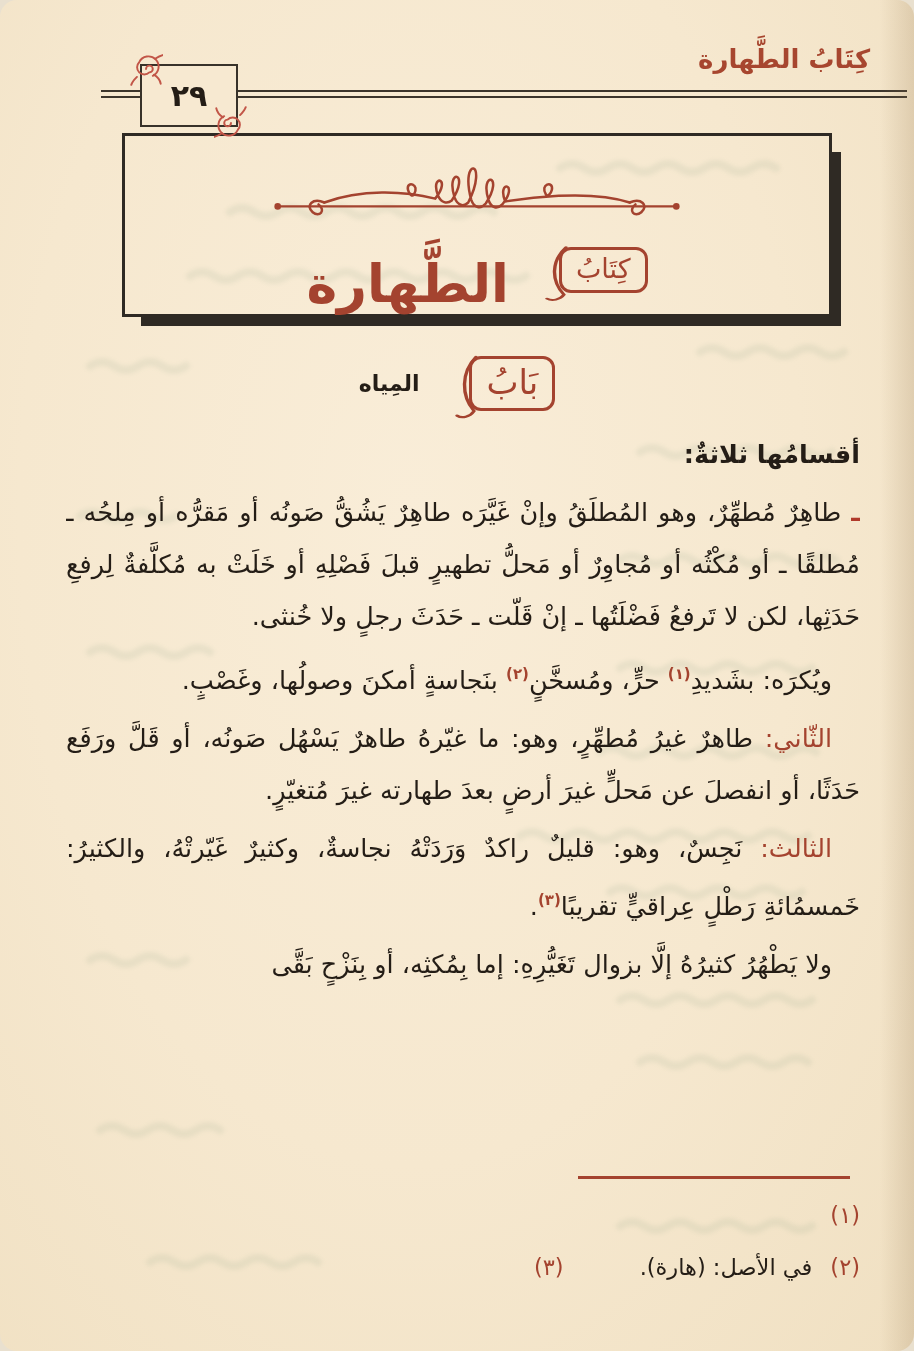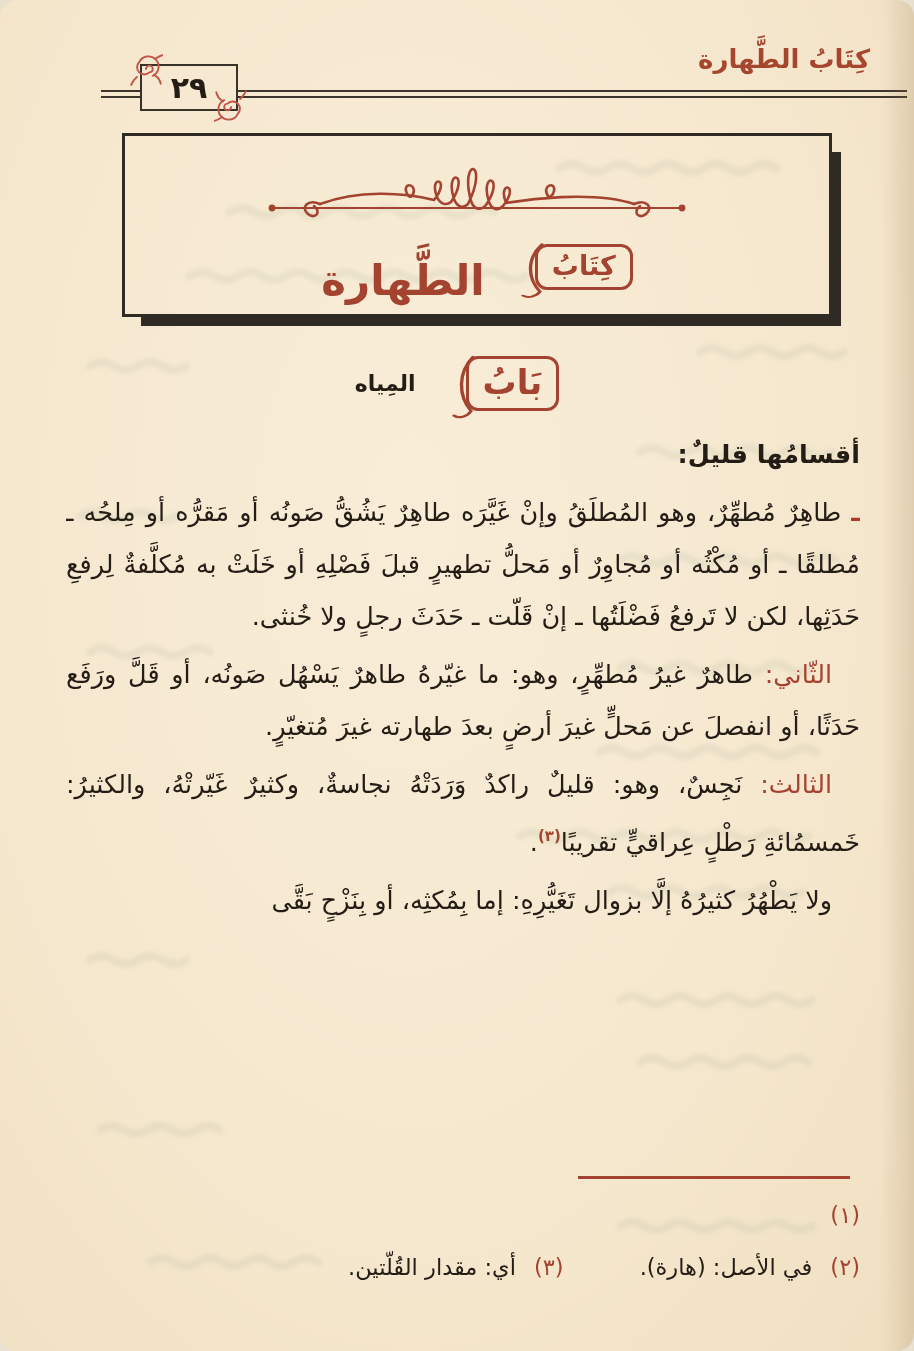--- a/index.html
+++ b/index.html
@@ -26,21 +26,21 @@
 
   
   .running-title{
     position:absolute; top:44px; right:44px; z-index:2;
     font-size:26px; font-weight:bold; color:#a7462f;
   }
   .double-rule{ position:absolute; top:90px; left:101px; right:7px; z-index:1; }
   .double-rule .rl{ height:2.4px; background:#3c352c; margin-bottom:3.6px; }
 
   .page-num-box{
-    position:absolute; top:64px; left:140px; width:98px; height:47px; z-index:2;
+    position:absolute; top:64px; left:140px; width:98px; height:63px; z-index:2;
     background:#f7e9d1; border:2px solid #38322a;
     display:flex; align-items:center; justify-content:center;
     font-size:30px; font-weight:bold; color:#241d16;
   }
   .rose{ position:absolute; width:34px; height:34px; }
   .rose.tl{ top:-14px; left:-13px; }
   .rose.br{ bottom:-15px; right:-12px; transform:rotate(180deg); }
 
   
   .title-box{
@@ -54,24 +54,24 @@
   .title-line{
     margin-top:6px;
     display:flex; align-items:center; gap:14px;
     direction:rtl;
   }
   .cartouche{
     position:relative;
     display:inline-block;
     border:3px solid #a4432f; border-radius:12px;
     padding:3px 14px 6px;
-    color:#a4432f; font-weight:bold;margin-left:36px;
+    color:#a4432f; font-weight:normal;margin-left:36px;
   }
   .cart-tail{ position:absolute; left:-15px; top:-6px; height:calc(100% + 22px); width:22px; overflow:visible; }
-  .title-word{ font-size:42px; font-weight:bold; color:#a4432f;margin-top:28px; }
+  .title-word{ font-size:52px; font-weight:bold; color:#a4432f;margin-top:28px; }
   .kitab{ font-size:27px; }
 
   
   .section-heading{
     position:absolute; top:356px; left:0; right:0; z-index:1;
     display:flex; justify-content:center; align-items:center; gap:14px;
     direction:rtl;
   }
   .bab{ font-size:34px; }
   .section-title{ font-size:22px; font-weight:bold; color:#241d16; }
@@ -200,38 +200,38 @@
     <span class="cartouche bab">
       <svg class="cart-tail" viewBox="0 0 22 110" preserveAspectRatio="none">
         <path d="M19,6 C4,30 4,66 17,90 c -4,9 -12,12 -17,7" fill="none" stroke="#a4432f" stroke-width="3.4" stroke-linecap="round"></path>
       </svg>
       <span>بَابُ</span>
     </span>
     <span class="section-title">المِياه</span>
   </div>
 
   <main class="body-text">
-    <p class="intro">أقسامُها قليلٌ:</p>
+    <p class="intro">أقسامُها ثلاثةٌ:</p>
     <p><span class="dash">ـ</span><span> طاهِرٌ مُطهِّرٌ، وهو المُطلَقُ وإنْ غَيَّرَه طاهِرٌ يَشُقُّ صَونُه أو مَقرُّه أو مِلحُه ـ مُطلقًا ـ أو مُكْثُه أو مُجاوِرٌ أو مَحلُّ تطهيرٍ قبلَ فَصْلِهِ أو خَلَتْ به مُكلَّفةٌ لِرفعِ حَدَثِها، لكن لا تَرفعُ فَضْلَتُها ـ إنْ قَلّت ـ حَدَثَ رجلٍ ولا خُنثى.</span></p>
+    <p class="ind"><span>ويُكرَه: بشَديدِ</span><sup class="fnm">(١)</sup><span> حرٍّ، ومُسخَّنٍ</span><sup class="fnm">(٢)</sup><span> بنَجاسةٍ أمكنَ وصولُها، وغَصْبٍ.</span></p>
     <p class="ind"><span class="lbl">الثّاني:</span><span> طاهرٌ غيرُ مُطهِّرٍ، وهو: ما غيّرهُ طاهرٌ يَسْهُل صَونُه، أو قَلَّ ورَفَع حَدَثًا، أو انفصلَ عن مَحلٍّ غيرَ أرضٍ بعدَ طهارته غيرَ مُتغيّرٍ.</span></p>
     <p class="ind"><span class="lbl">الثالث:</span><span> نَجِسٌ، وهو: قليلٌ راكدٌ وَرَدَتْهُ نجاسةٌ، وكثيرٌ غَيّرتْهُ، والكثيرُ: خَمسمُائةِ رَطْلٍ عِراقيٍّ تقريبًا</span><sup class="fnm">(٣)</sup><span>.</span></p>
     <p class="ind">ولا يَطْهُرُ كثيرُهُ إلَّا بزوال تَغَيُّرِهِ: إما بِمُكثِه، أو بِنَزْحٍ بَقَّى</p>
   </main>
 
   <div class="fn-sep"></div>
   <footer class="footnotes">
     <div class="fn-row">
       <span class="fn-num">(١)</span>
     </div>
     <div class="fn-row two">
       <span class="fn-group">
         <span class="fn-num">(٢)</span>
         <span class="fn-text">في الأصل: (هارة).</span>
       </span>
       <span class="fn-gap"></span>
       <span class="fn-group">
         <span class="fn-num">(٣)</span>
-        <span class="fn-text">أي: مقدار القُلّتين.</span>
       </span>
     </div>
   </footer>
 
 </div>
 
 </body></html>

